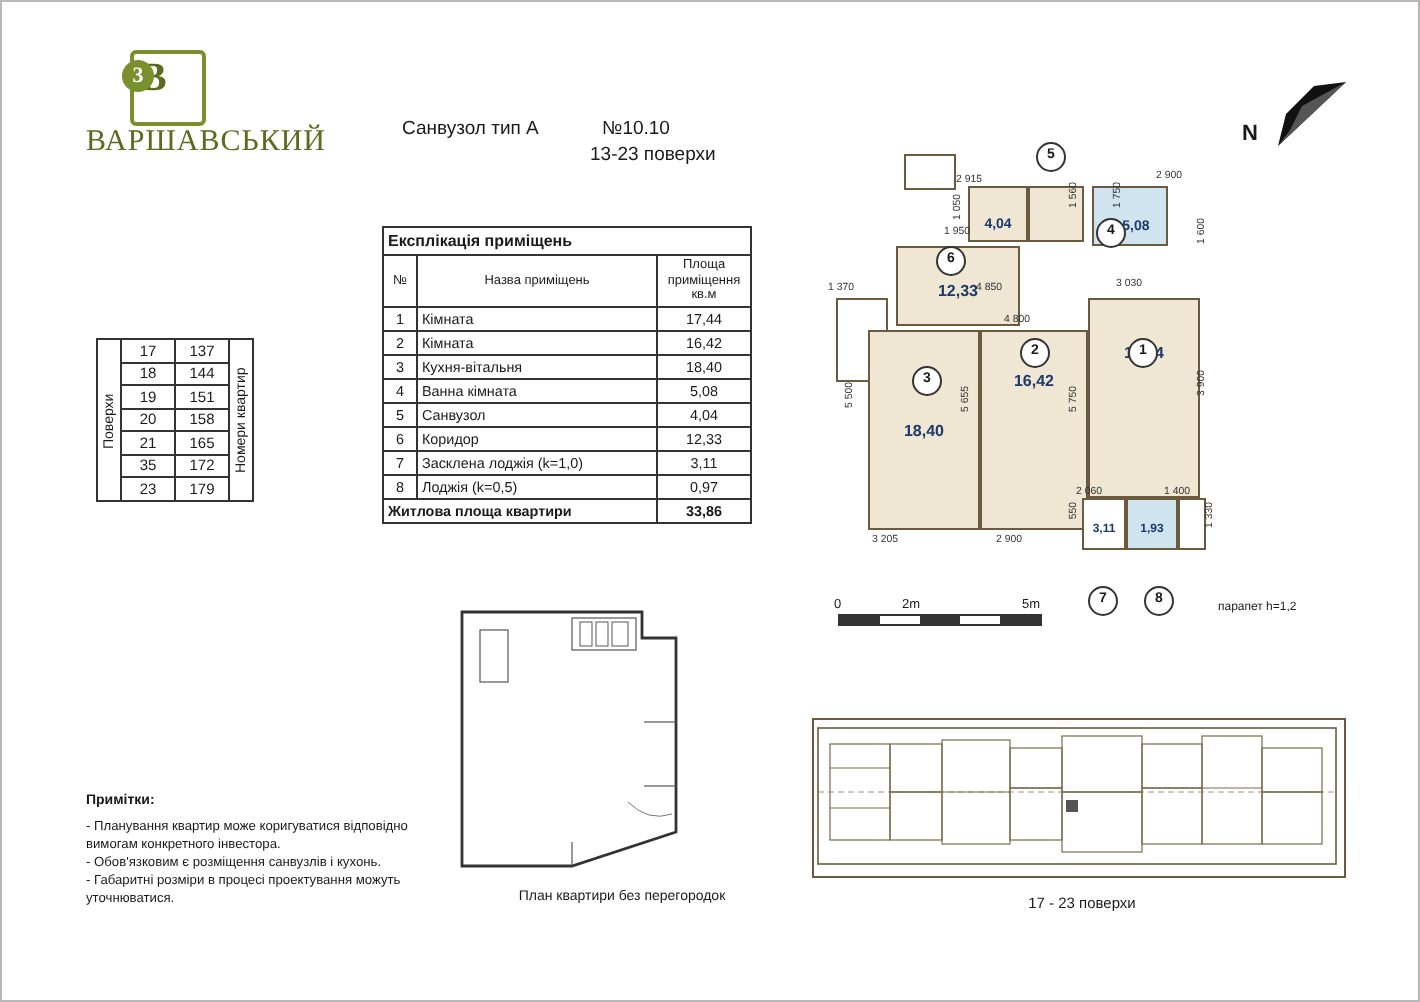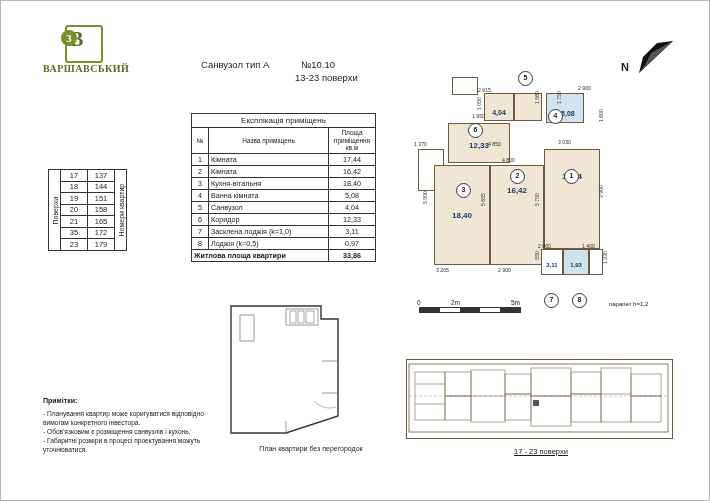--- a/index.html
+++ b/index.html
@@ -27,40 +27,40 @@
     position:absolute;left:3px;top:1px;font-size:20px;font-weight:bold;color:#5b6b1f;
     font-family:"Liberation Serif", serif;
   }
   .logo-circle{
     position:absolute;left:18px;top:5px;width:16px;height:16px;border-radius:50%;
     background:#7a8f2e;color:#fff;font-size:11px;font-weight:bold;
     text-align:center;line-height:16px;font-family:"Liberation Serif", serif;
   }
   .logo-text{
     position:absolute;left:0;top:38px;width:110px;text-align:left;
-    font-size:10px;font-weight:bold;letter-spacing:.5px;color:#5b6b1f;
+    font-size:15px;font-weight:normal;letter-spacing:.5px;color:#5b6b1f;
     font-family:"Liberation Serif", serif;
   }
   
   .sum-box{position:absolute;left:33px;top:100px;width:140px;height:52px;border:1px solid #222;}
   .sum-code{position:absolute;left:6px;top:9px;font-size:26px;font-weight:bold;letter-spacing:-1px;}
   .sum-areas{position:absolute;right:6px;top:4px;text-align:right;font-size:12px;font-weight:bold;line-height:14px;}
   .sum-areas div:first-child{border-bottom:1px solid #222;padding-bottom:1px;}
   
   .floors{position:absolute;left:47px;top:168px;border-collapse:collapse;font-size:7.5px;}
   .floors td{border:1px solid #333;width:26px;height:10.5px;text-align:center;padding:0;}
   .floors td.vert{
     width:11px;height:auto;
     writing-mode:vertical-rl;transform:rotate(180deg);
     font-size:7px;letter-spacing:0px;
   }
   
   .expl{position:absolute;left:190px;top:112px;width:185px;border-collapse:collapse;font-size:7.2px;}
   .expl td,.expl th{border:1px solid #333;padding:1px 2px;vertical-align:middle;}
-  .expl .title{text-align:center;font-weight:normal;font-size:8px;padding:2px;}
+  .expl .title{font-weight:bold;font-size:8px;padding:2px;}
   .expl .hdr{text-align:center;font-weight:normal;font-size:6.5px;line-height:7.5px;}
   .expl .num{width:12px;text-align:center;}
   .expl .area{width:42px;text-align:center;}
   .expl .bold td{font-weight:bold;}
   .expl .nm{text-align:left;}
   
   .hdr-house{position:absolute;left:200px;top:58px;font-size:9.5px;}
   .hdr-no{position:absolute;left:300px;top:58px;font-size:9.5px;}
   .hdr-floors{position:absolute;left:294px;top:71px;font-size:9.5px;}
   
@@ -80,21 +80,21 @@
   .scale{position:absolute;left:418px;top:300px;width:110px;height:14px;font-size:6.5px;}
   .scale .bar{position:absolute;left:0;top:6px;width:100px;height:4px;border:1px solid #333;}
   .scale .bar i{position:absolute;top:0;height:4px;background:#333;}
   
   .parapet{position:absolute;left:608px;top:300px;font-size:6px;line-height:7px;}
   
   .plan2{position:absolute;left:225px;top:300px;width:120px;height:140px;}
   .cap1{position:absolute;left:250px;top:443px;width:120px;text-align:center;font-size:7px;line-height:9px;}
   
   .keyplan{position:absolute;left:405px;top:358px;width:265px;height:78px;border:1px solid #6b5a3e;background:#fff;}
-  .cap2{position:absolute;left:440px;top:446px;width:200px;text-align:center;font-size:7.5px;text-decoration:underline;}
+  .cap2{position:absolute;left:440px;top:446px;width:200px;text-align:center;font-size:7.5px;}
   
   .notes{position:absolute;left:42px;top:395px;width:180px;font-size:6.6px;line-height:9px;}
   .notes .t{font-weight:bold;margin-bottom:4px;font-size:7px;}
 </style>
 </head>
 <body>
 
 <div class="sheet">
 
   <div class="logo-box">

